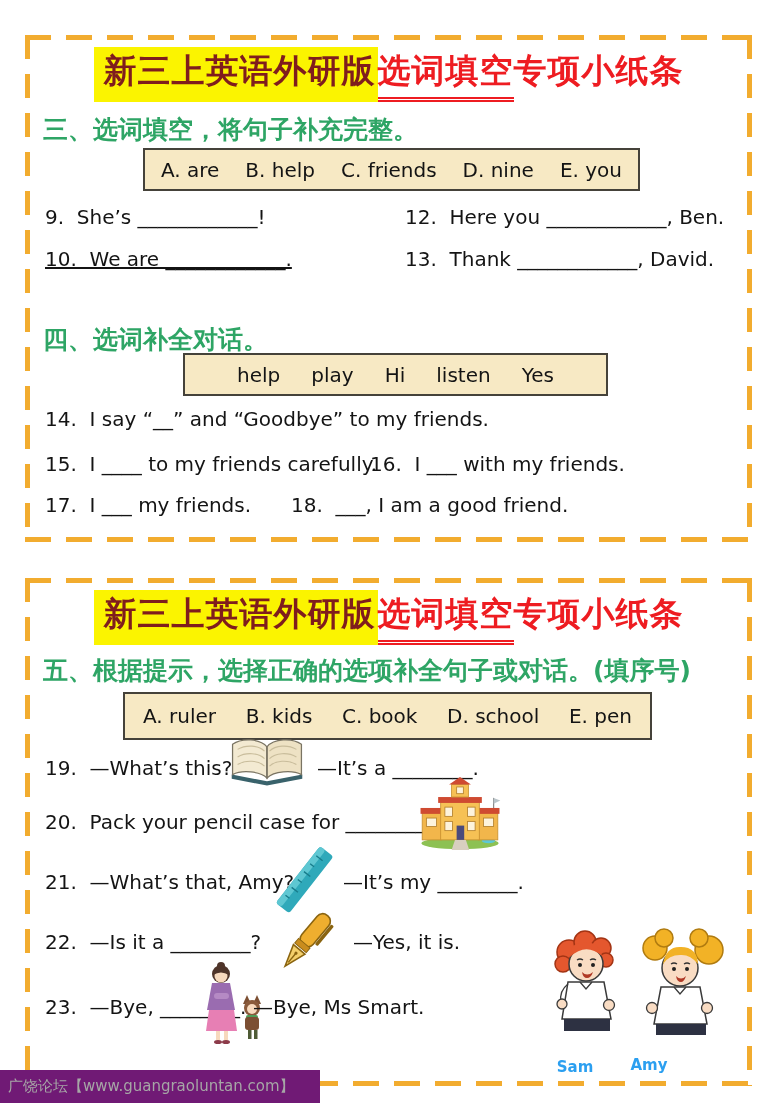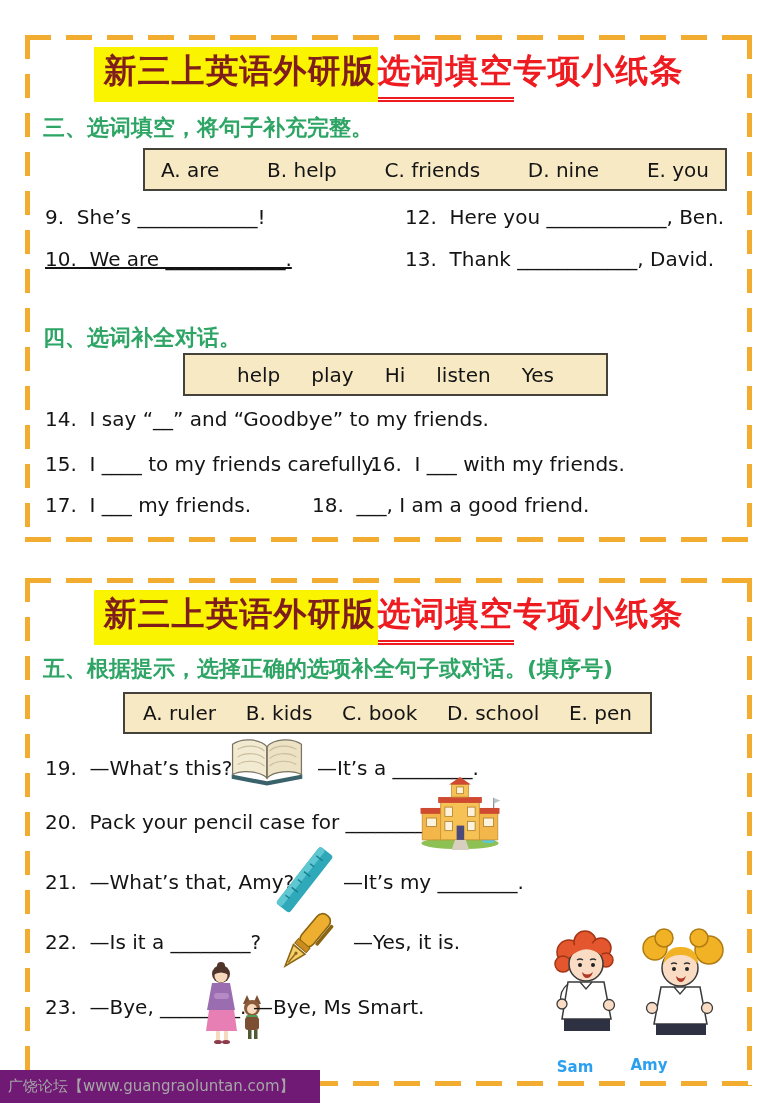--- a/index.html
+++ b/index.html
@@ -24,21 +24,21 @@
   }
   #card1 { left:25px; top:35px;  width:727px; height:507px; }
   #card2 { left:25px; top:578px; width:727px; height:508px; }
 
   .title { position:absolute; left:0; right:0; top:14px; text-align:center;
            font-size:33px; font-weight:bold; letter-spacing:1px; white-space:nowrap; }
   .t-hl  { background:#FBF400; color:#7f1d1d; padding:4px 2px 12px 10px; }
   .t-red { color:#EE1C21; }
   .t-ul  { border-bottom:5px double #EE1C21; padding-bottom:7px; }
 
-  .h-green { position:absolute; font-size:22px; font-weight:bold; color:#2EA565; white-space:pre; }
+  .h-green { position:absolute; font-size:25px; font-weight:bold; color:#2EA565; white-space:pre; }
 
   .bank { position:absolute; background:#F7E9C4; border:2px solid #45423a; box-sizing:border-box;
           display:flex; align-items:center; justify-content:space-between;
           font-size:20px; }
   .bank span { white-space:pre; }
 
   .q { position:absolute; font-size:20px; white-space:pre; }
 
   .fig { position:absolute; overflow:visible; }
 
@@ -55,21 +55,21 @@
 <div class="page">
 
   <div class="card" id="card1">
 
     <div class="title">
       <span class="t-hl">新三上英语外研版</span><span class="t-red t-ul">选词填空</span><span class="t-red">专项小纸条</span>
     </div>
 
     <div class="h-green" style="left:18px; top:78px;">三、选词填空，将句子补充完整。</div>
 
-    <div class="bank" style="left:118px; top:113px; width:584px; height:43px; padding:0 16px;">
+    <div class="bank" style="left:118px; top:113px; width:497px; height:43px; padding:0 16px;">
       <span>A. are</span>
       <span>B. help</span>
       <span>C. friends</span>
       <span>D. nine</span>
       <span>E. you</span>
     </div>
 
     <div class="q" style="left:20px;  top:170px;">9.  She’s ____________!</div>
     <div class="q" style="left:380px; top:170px;">12.  Here you ____________, Ben.</div>
     <div class="q" style="left:20px;  top:212px;text-decoration:underline;">10.  We are ____________.</div>
@@ -82,32 +82,32 @@
       <span>play</span>
       <span>Hi</span>
       <span>listen</span>
       <span>Yes</span>
     </div>
 
     <div class="q" style="left:20px; top:372px;">14.  I say “__” and “Goodbye” to my friends.</div>
     <div class="q" style="left:20px; top:417px;">15.  I ____ to my friends carefully.</div>
     <div class="q" style="left:345px; top:417px;">16.  I ___ with my friends.</div>
     <div class="q" style="left:20px; top:458px;">17.  I ___ my friends.</div>
-    <div class="q" style="left:287px; top:458px;">18.  ___, I am a good friend.</div>
+    <div class="q" style="left:266px; top:458px;">18.  ___, I am a good friend.</div>
   </div>
 
   <div class="card" id="card2">
 
     <div class="title">
       <span class="t-hl">新三上英语外研版</span><span class="t-red t-ul">选词填空</span><span class="t-red">专项小纸条</span>
     </div>
 
     <div class="h-green" style="left:18px; top:76px;">五、根据提示，选择正确的选项补全句子或对话。(填序号)</div>
 
-    <div class="bank" style="left:98px; top:114px; width:529px; height:42px; padding:0 18px;">
+    <div class="bank" style="left:98px; top:114px; width:529px; height:48px; padding:0 18px;">
       <span>A. ruler</span>
       <span>B. kids</span>
       <span>C. book</span>
       <span>D. school</span>
       <span>E. pen</span>
     </div>
 
     <div class="q" style="left:20px; top:178px;">19.  —What’s this?</div>
     <svg class="fig" style="left:200px; top:158px;" width="84" height="52" viewBox="0 0 100 60">
       <path d="M8 45 L50 53 L92 45 L92 50 L50 58 L8 50 Z" fill="#39626b"></path>

